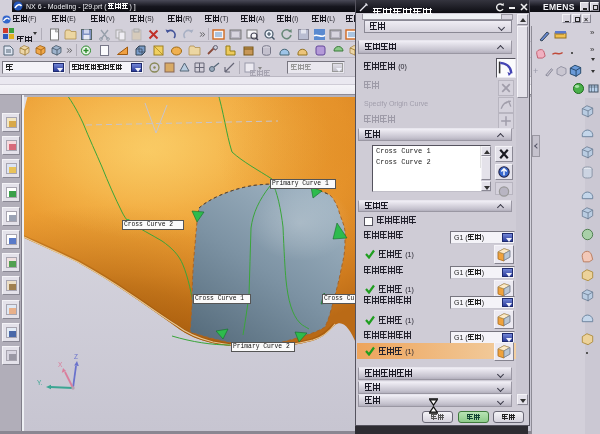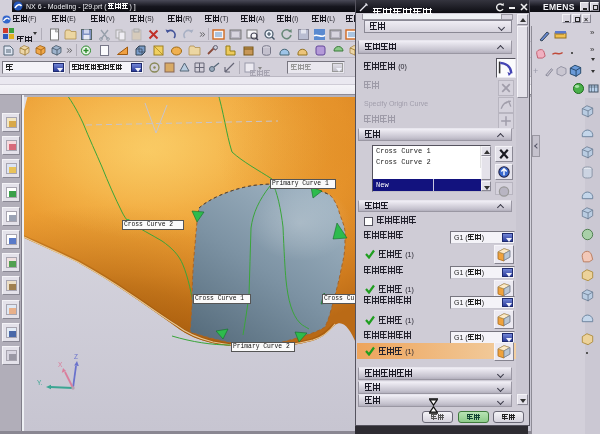--- a/index.html
+++ b/index.html
@@ -573,21 +573,20 @@
 <div class="a hdr" style="left:2px;top:128px;width:154px;height:13px">
       <b class="k1" style="width:7px;height:7.5px;margin-right:1px"></b>
       <b class="k2" style="width:7px;height:7.5px;margin-right:1px"></b>
       <span class="chev chevup">
         <i></i>
       </span>
     </div>
 <div class="a" style="left:16px;top:145px;width:119px;height:47px;background:#fff;border:1px solid;border-color:#55535e #c0bec8 #c0bec8 #55535e;font-family:Liberation Mono,monospace;font-size:7px;color:#222">
 <div class="a" style="left:0;top:0px;width:108px;height:11px;line-height:11px;padding-left:3px;border-right:1px solid #e2e2e2">Cross Curve  1</div>
 <div class="a" style="left:0;top:11px;width:108px;height:11px;line-height:11px;padding-left:3px;border-right:1px solid #e2e2e2">Cross Curve  2</div>
-<div class="a" style="left:0;top:33px;width:108px;height:12px;background:#12127e;color:#fff;line-height:12px;padding-left:3px">New<i class="a" style="left:60px;top:0;width:1px;height:12px;background:#c8c8e0"></i></div>
 <div class="a" style="left:108px;top:0;width:10px;height:45px;background:#cfccd7">
         <div class="ibtn a" style="left:0;top:0;width:10px;height:10px">
           <i class="a" style="left:2px;top:3px;border:3px solid transparent;border-bottom:4px solid #333;border-top:none"></i>
         </div>
         <div class="ibtn a" style="left:0;top:10px;width:10px;height:24px"></div>
         <div class="ibtn a" style="left:0;top:35px;width:10px;height:10px">
           <i class="a" style="left:2px;top:4px;border:3px solid transparent;border-top:4px solid #333"></i>
         </div>
       </div>
 </div>

